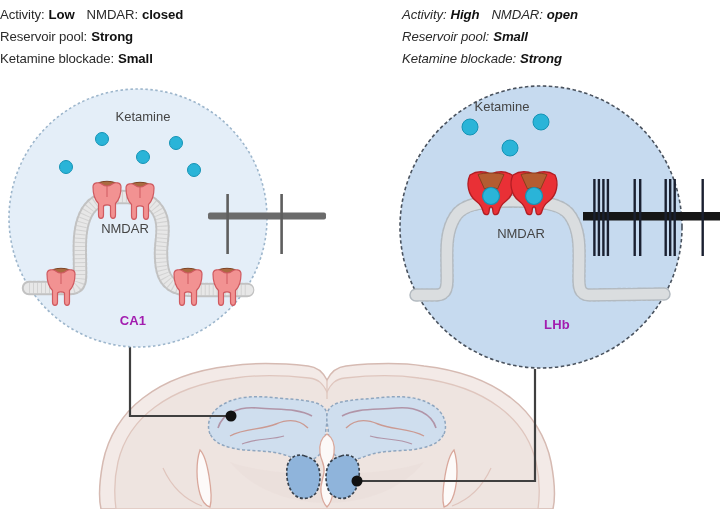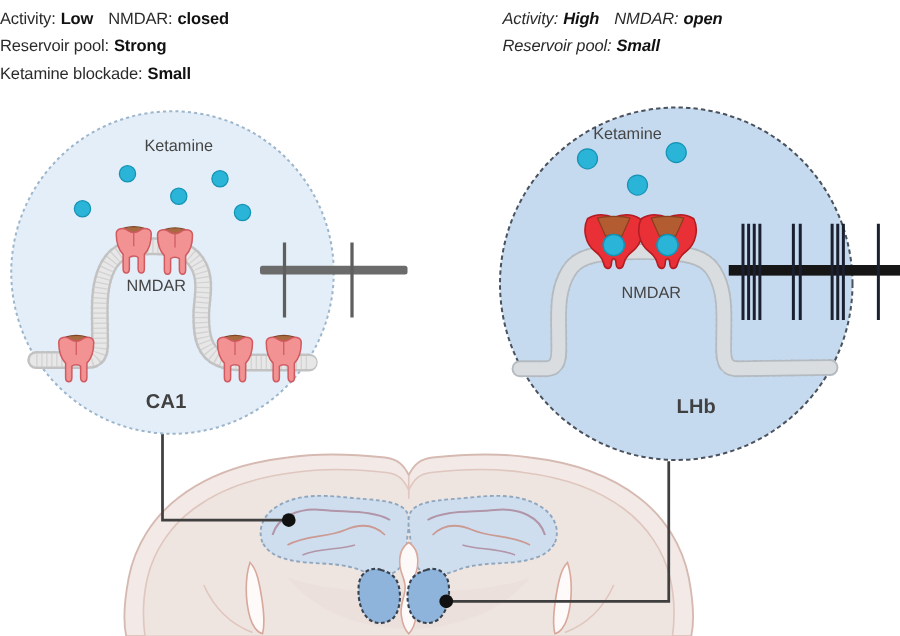--- a/index.html
+++ b/index.html
@@ -5,21 +5,21 @@
   html,body{margin:0;padding:0;background:#ffffff;}
   #stage{
     position:relative;width:720px;height:509px;background:#ffffff;overflow:hidden;
     font-family:"Liberation Sans",sans-serif;color:#232323;
   }
   .hdr{position:absolute;text-align:left;font-size:13.2px;line-height:22px;letter-spacing:-0.1px;color:#2b2b2b;}
   .hdr b{color:#111;}
   .lab{margin-right:4px;}
   .sp{display:inline-block;width:12px;}
   .circ-label{position:absolute;text-align:center;font-size:13px;color:#454545;}
-  .region-label{position:absolute;text-align:center;font-size:16px;font-weight:bold;color:#404040;letter-spacing:0.2px;}
+  .region-label{position:absolute;text-align:center;font-size:13px;font-weight:bold;color:#a21caf;letter-spacing:0.2px;}
   svg{position:absolute;left:0;top:0;}
 </style>
 </head>
 <body>
 
 <div id="stage">
 
   <svg width="720" height="509" viewBox="0 0 720 509">
     <defs>
       <g id="receptor-closed">
@@ -175,20 +175,23 @@
     </div>
   </div>
 
   <div class="hdr" style="left:402px;top:4px;width:276px;font-style:italic;">
     <div>
       <span class="lab">Activity:</span><b>High</b><span class="sp"></span><span class="lab">NMDAR:</span><b>open</b>
     </div>
     <div>
       <span class="lab">Reservoir pool:</span><b>Small</b>
     </div>
+    <div>
+      <span class="lab">Ketamine blockade:</span><b>Strong</b>
+    </div>
   </div>
 
   <div class="circ-label" style="left:83px;top:109px;width:120px;">Ketamine</div>
   <div class="circ-label" style="left:442px;top:99px;width:120px;">Ketamine</div>
   <div class="circ-label" style="left:65px;top:221px;width:120px;">NMDAR</div>
   <div class="circ-label" style="left:461px;top:226px;width:120px;">NMDAR</div>
   <div class="region-label" style="left:73px;top:313px;width:120px;">CA1</div>
   <div class="region-label" style="left:497px;top:317px;width:120px;">LHb</div>
 
 </div>

